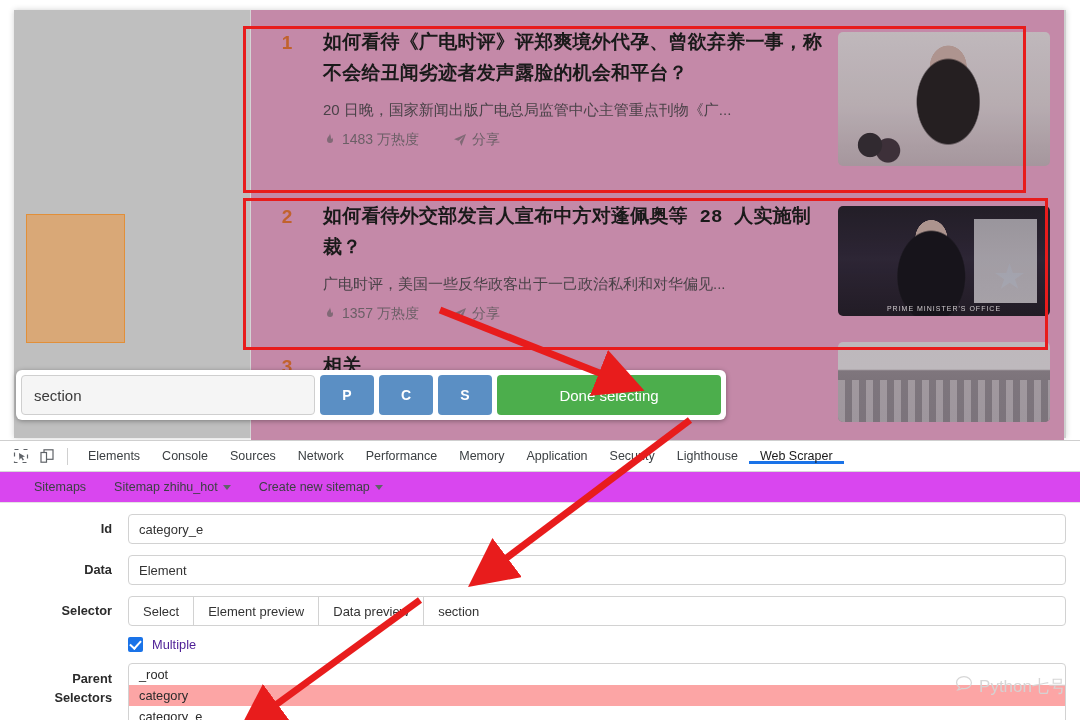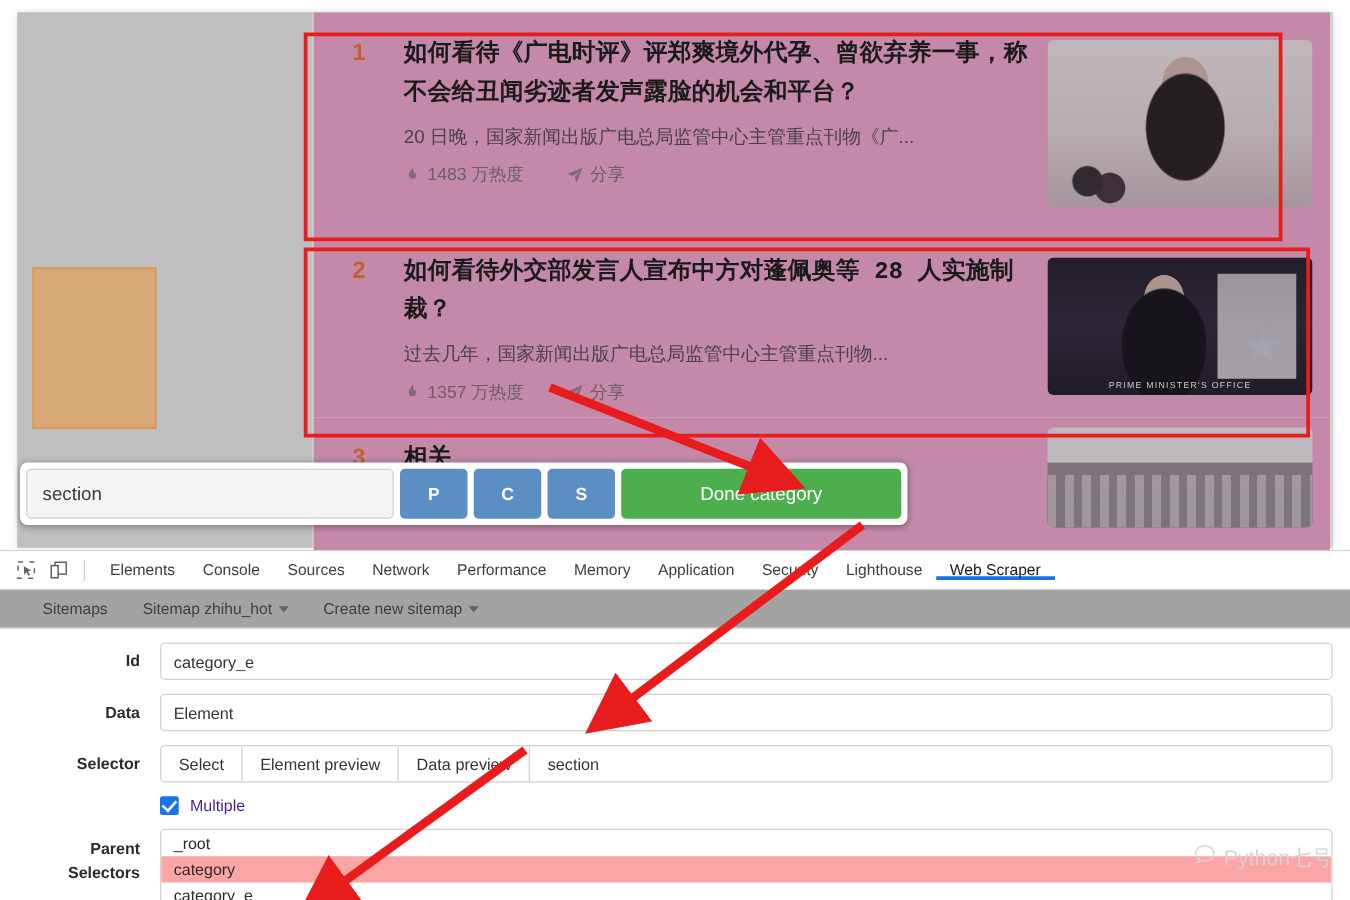--- a/index.html
+++ b/index.html
@@ -157,21 +157,21 @@
     cursor: pointer;
   }
   .dt-sep { width: 1px; height: 17px; background: #d0d0d0; margin: 0 9px 0 7px; }
   .dt-tab {
     font-size: 12.5px; color: #3c4043; padding: 0 11px; height: 16px;
     display: flex; align-items: center; cursor: pointer; white-space: nowrap;
   }
   .dt-tab.active { color: #1a1a1a; box-shadow: inset 0 -3px 0 #1a73e8; }
 
   .dt-subbar {
-    height: 31px; background: #a3a3a3; border-bottom: 1px solid #e3e3e3;
+    height: 31px; background: #d946ef; border-bottom: 1px solid #e3e3e3;
     display: flex; align-items: center; padding-left: 34px; gap: 28px;
   }
   .dt-sub-item { font-size: 12.5px; color: #3c4043; cursor: pointer; display:flex; align-items:center; gap:5px;}
   .caret { width: 0; height: 0; border-left: 4px solid transparent; border-right: 4px solid transparent;
            border-top: 5px solid #5f6368; display: inline-block; }
 
   
   .form { padding: 11px 0 0 0; }
   .frow { display: flex; align-items: flex-start; margin-bottom: 11px; }
   .flabel {
@@ -262,21 +262,21 @@
           </div>
           <div class="thumb thumb1"></div>
         </div>
 
         <div class="item" style="height:150px;">
           <div class="rank-col">
             <span class="rank-num">2</span>
           </div>
           <div class="body">
             <div class="title">如何看待外交部发言人宣布中方对蓬佩奥等 28 人实施制裁？</div>
-            <div class="excerpt">过去几年，国家新闻出版广电总局监管中心主管重点刊物...</div>
+            <div class="excerpt">广电时评，美国一些反华政客出于一己政治私利和对华偏见...</div>
             <div class="meta">
               <div class="m">
                 <span class="ico">
                   <svg viewBox="0 0 14 15" width="14" height="15">
                       <path d="M7 0C7 3 4 4 4 7a3 3 0 006 0c0-1-.5-2-1-2.6C9.3 6 8 6.4 8 5c0-2-1-3.5-1-5z" fill="#6b5f66"></path>
                     </svg>
                 </span>
                 <span>1357 万热度</span>
               </div>
               <div class="m">
@@ -313,21 +313,21 @@
 
     <div class="red-box" style="left:243px; top:26px;  width:783px; height:167px;"></div>
     <div class="red-box" style="left:243px; top:198px; width:805px; height:152px;"></div>
   </div>
 
   <div class="selector-bar">
     <input class="sel-input" type="text" value="section" style="">
     <button class="sb sb-blue">P</button>
     <button class="sb sb-blue">C</button>
     <button class="sb sb-blue">S</button>
-    <button class="sb sb-green">Done category</button>
+    <button class="sb sb-green">Done selecting</button>
   </div>
 
   <div class="devtools">
 
     <div class="dt-tabbar">
       <div class="dt-icon">
         <svg width="16" height="16" viewBox="0 0 16 16">
           <path d="M1.5 1.5h5v1.3H2.8v3.7H1.5zM14.5 1.5v5h-1.3V2.8H9.5V1.5z" fill="#5f6368" opacity=".0"></path>
           <rect x="1.5" y="1.5" width="13" height="13" fill="none" stroke="#5f6368" stroke-width="1.2" stroke-dasharray="4 5"></rect>
           <path d="M6 5l6 3.4-2.6.7 1.6 2.6-1.3.8-1.6-2.7L6.4 12z" fill="#5f6368"></path>

